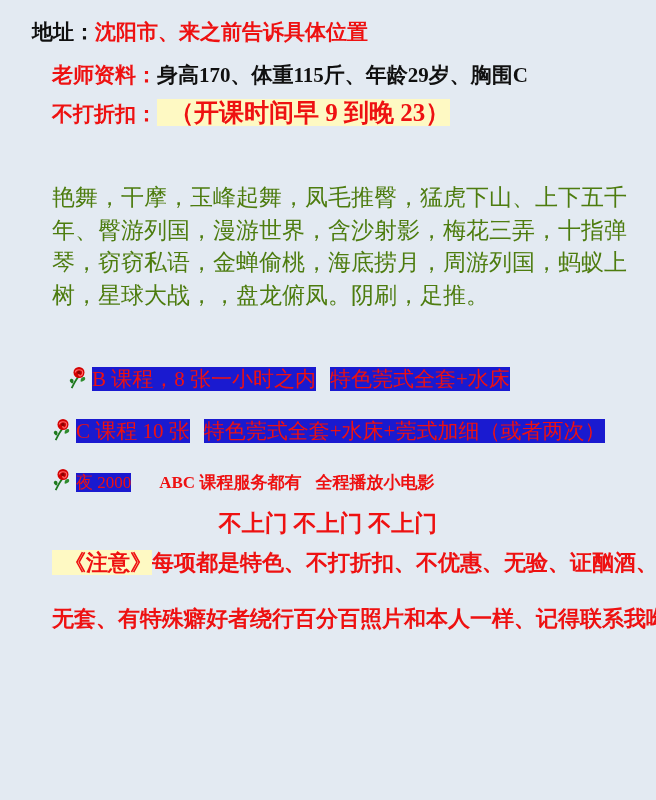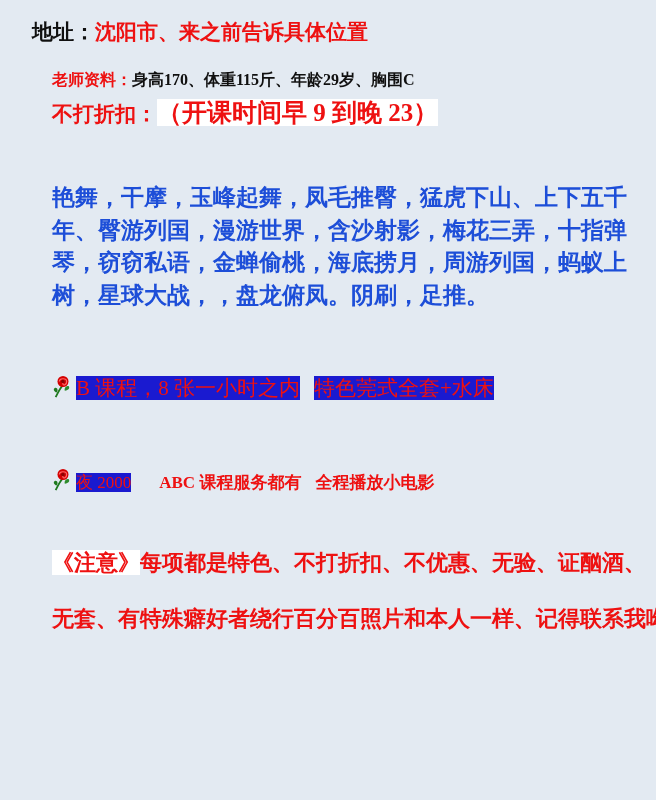--- a/index.html
+++ b/index.html
@@ -29,38 +29,39 @@
   }
   .red {
     color: #ee1111;
     font-weight: bold;
   }
   .black {
     color: #101010;
     font-weight: bold;
   }
   .hl-yellow {
-    background: #ffffff;
+    background: #fef9c3;
+    padding-left: 12px;
   }
   .hl-blue {
     background: #1a1ad0;
     color: #ee1111;
   }
 
   
   #row-address {
     position: absolute;
     left: 0; top: 22px;
     font-size: 21px;
     padding-left: 32px;
   }
   #row-teacher {
     position: absolute;
-    left: 0; top: 72px;
-    font-size: 16px;
+    left: 0; top: 65px;
+    font-size: 21px;
   }
   #row-fee {
     position: absolute;
     left: 0; top: 100px;
     font-size: 25px;
   }
   #row-fee .label { font-size: 21px; }
 
   
   #row-a {
@@ -73,31 +74,30 @@
     width: 22px;
     height: 24px;
     vertical-align: -4px;
     margin-right: 2px;
   }
   #para-a {
     position: absolute;
     left: 52px;
     top: 182px;
     width: 600px;
-    color: #1d4ed8;
-    font-weight: bold;
+    color: #4d7c0f;
+    font-weight: normal;
     font-size: 23px;
     line-height: 1.42;
     letter-spacing: 0px;
   }
   #row-b {
     position: absolute;
-    left: 0; top: 366px;
-    font-size: 21px;
-    margin-top: 9px;
+    left: 16px; top: 366px;
+    font-size: 21px;
   }
   #row-c {
     position: absolute;
     left: 0; top: 418px;
     font-size: 21px;
   }
   #row-night {
     position: absolute;
     left: 0; top: 468px;
     font-size: 17px;
@@ -154,34 +154,47 @@
         <path d="M4 24 C7 18 9 14 12 11" stroke="#1f7a1f" stroke-width="2" fill="none"></path>
         <path d="M5 19 C2 18 1 15 3 14 C6 13 7 17 5 19 Z" fill="#1f7a1f"></path>
         <path d="M14 17 C18 17 20 14 18 12 C15 11 13 15 14 17 Z" fill="#2d8c2d"></path>
         <circle cx="12" cy="7" r="6" fill="#d40000"></circle>
         <path d="M8 7 C8 3 16 3 16 7 C16 10 13 12 12 10 C11 8 13 6 14 7" stroke="#ff6666" stroke-width="1.3" fill="none"></path>
         <circle cx="12" cy="7" r="2" fill="#8c0000"></circle>
       </svg>
     </span><span class="hl-blue">B 课程，8 张一小时之内</span><span class="sp"></span><span class="hl-blue">特色莞式全套+水床</span>
   </div>
 
+  <div class="line" id="row-c">
+    <span class="rose">
+      <svg viewBox="0 0 24 26" width="22" height="24" xmlns="http://www.w3.org/2000/svg">
+        <path d="M4 24 C7 18 9 14 12 11" stroke="#1f7a1f" stroke-width="2" fill="none"></path>
+        <path d="M5 19 C2 18 1 15 3 14 C6 13 7 17 5 19 Z" fill="#1f7a1f"></path>
+        <path d="M14 17 C18 17 20 14 18 12 C15 11 13 15 14 17 Z" fill="#2d8c2d"></path>
+        <circle cx="12" cy="7" r="6" fill="#d40000"></circle>
+        <path d="M8 7 C8 3 16 3 16 7 C16 10 13 12 12 10 C11 8 13 6 14 7" stroke="#ff6666" stroke-width="1.3" fill="none"></path>
+        <circle cx="12" cy="7" r="2" fill="#8c0000"></circle>
+      </svg>
+    </span><span class="hl-blue">C 课程 10 张</span><span class="sp"></span><span class="hl-blue">特色莞式全套+水床+莞式加细（或者两次）</span>
+  </div>
 
   <div class="line" id="row-night">
     <span class="rose">
       <svg viewBox="0 0 24 26" width="22" height="24" xmlns="http://www.w3.org/2000/svg">
         <path d="M4 24 C7 18 9 14 12 11" stroke="#1f7a1f" stroke-width="2" fill="none"></path>
         <path d="M5 19 C2 18 1 15 3 14 C6 13 7 17 5 19 Z" fill="#1f7a1f"></path>
         <path d="M14 17 C18 17 20 14 18 12 C15 11 13 15 14 17 Z" fill="#2d8c2d"></path>
         <circle cx="12" cy="7" r="6" fill="#d40000"></circle>
         <path d="M8 7 C8 3 16 3 16 7 C16 10 13 12 12 10 C11 8 13 6 14 7" stroke="#ff6666" stroke-width="1.3" fill="none"></path>
         <circle cx="12" cy="7" r="2" fill="#8c0000"></circle>
       </svg>
     </span><span class="hl-blue">夜 2000</span><span class="sp"></span><span class="sp"></span><span class="plain">ABC 课程服务都有</span><span class="sp"></span><span class="plain">全程播放小电影</span>
   </div>
 
+  <div id="row-nodoor">不上门  不上门  不上门</div>
 
   <div class="line" id="row-note">
     <span class="red hl-yellow">《注意》</span><span class="red">每项都是特色、不打折扣、不优惠、无验、证酗酒、</span>
   </div>
 
   <div class="line" id="row-note2">
     <span class="red">无套、有特殊癖好者绕行百分百照片和本人一样、记得联系我呦</span>
   </div>
 
 </div>

